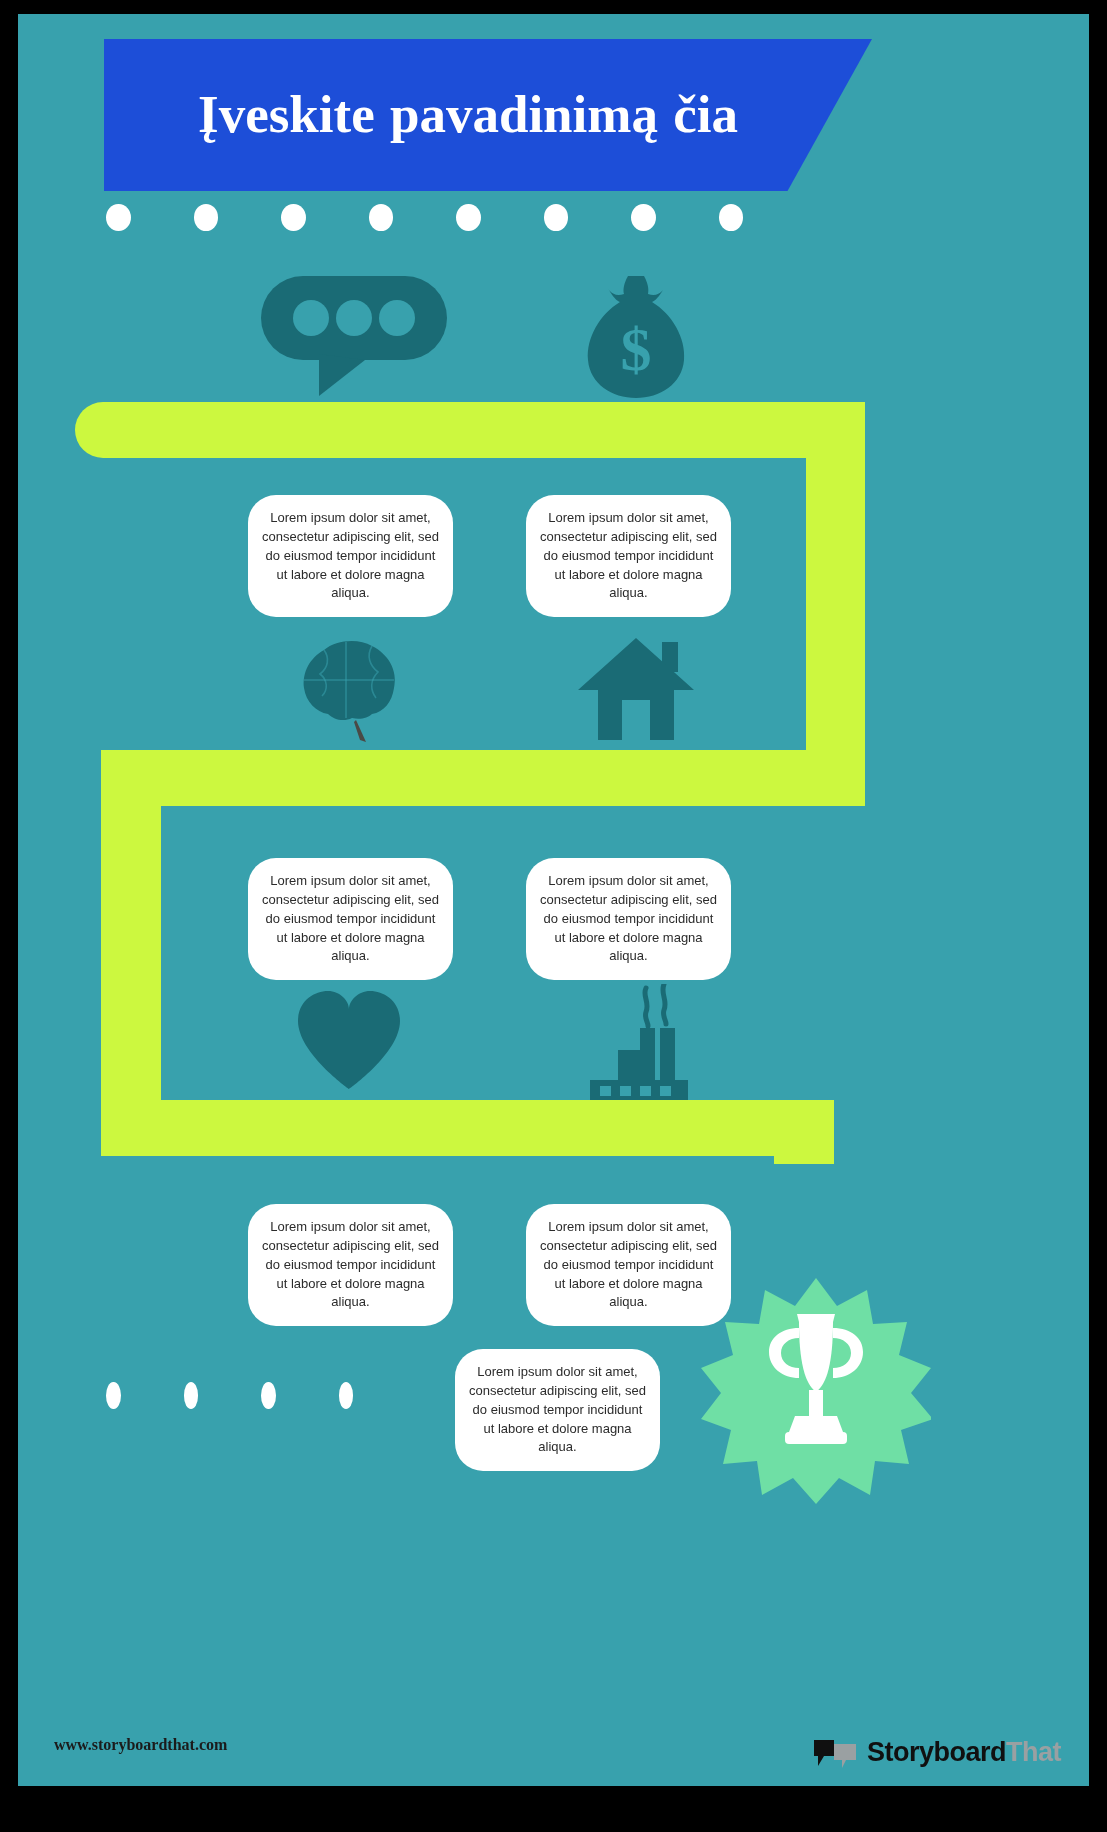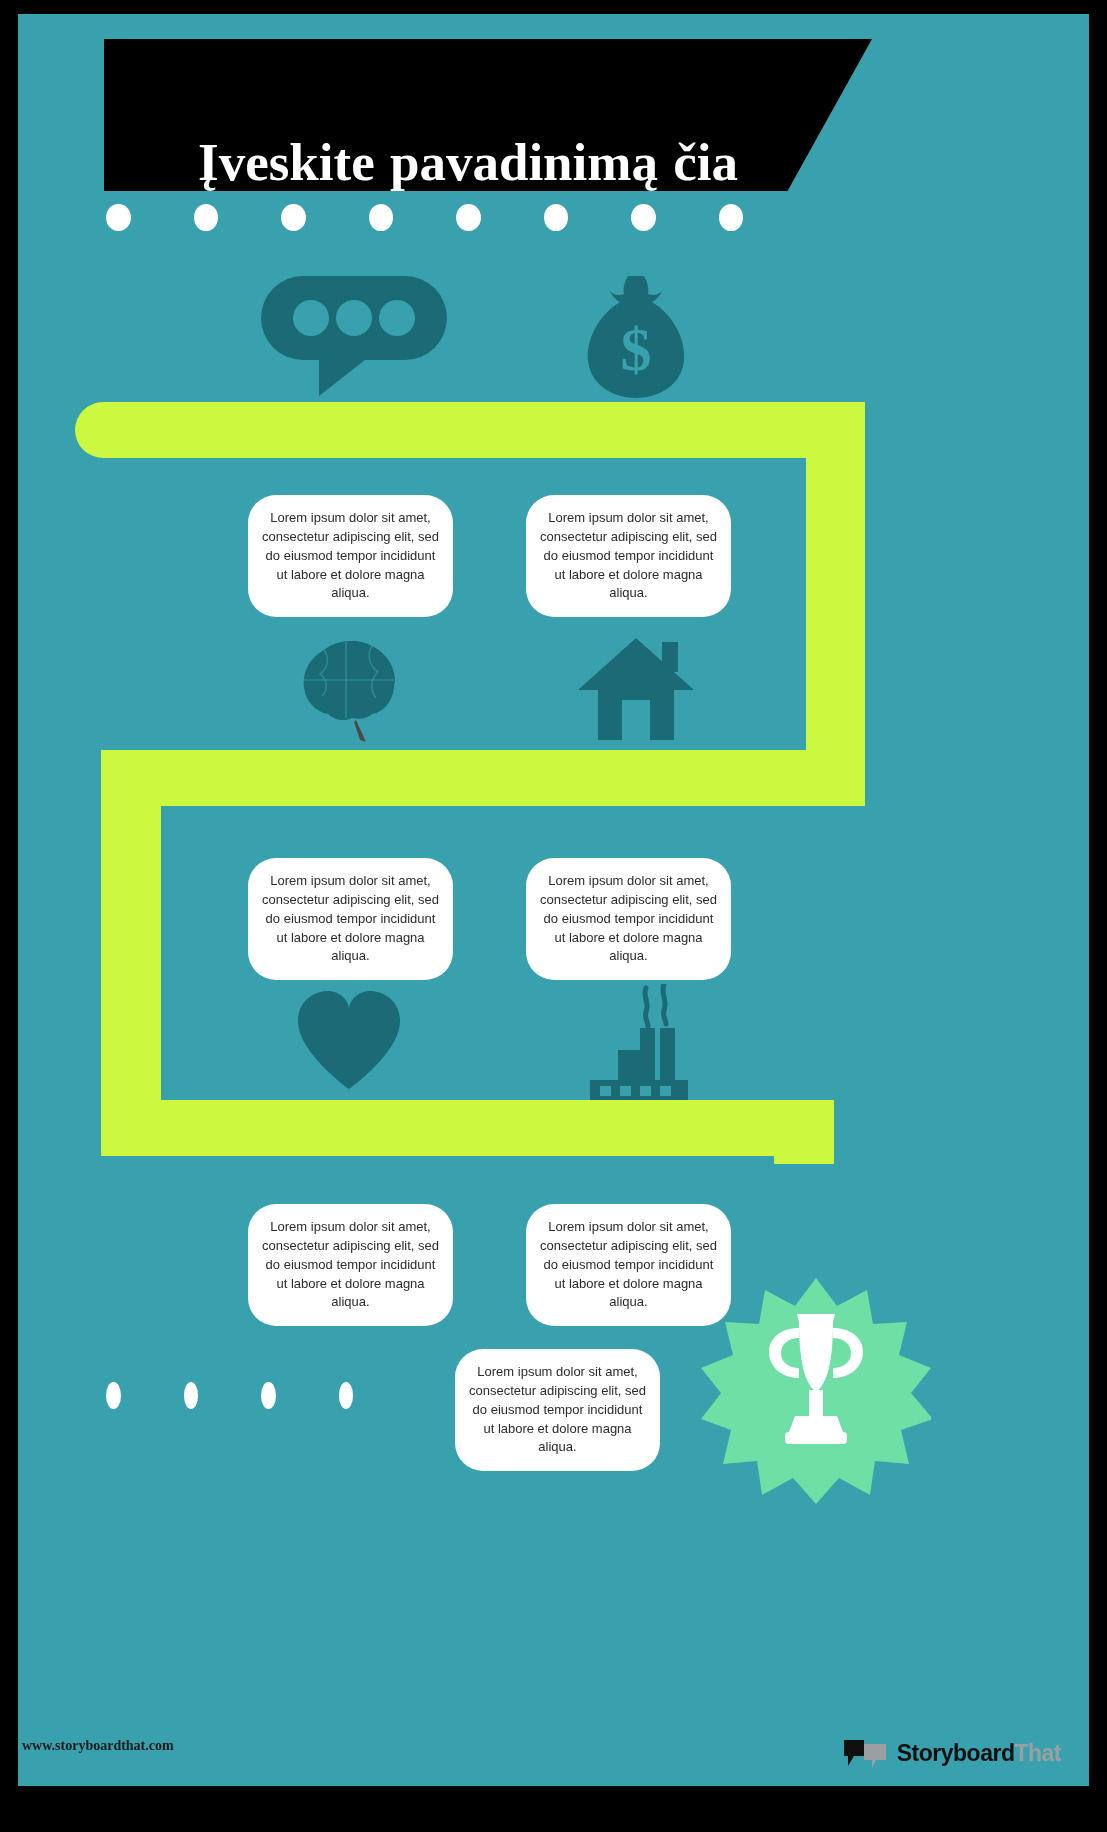--- a/index.html
+++ b/index.html
@@ -28,24 +28,24 @@
     overflow: hidden;
   }
 
   
   .title-banner {
     position: absolute;
     left: 86px;
     top: 25px;
     width: 768px;
     height: 152px;
-    background: #000000;
+    background: #1d4ed8;
     clip-path: polygon(0 0, 100% 0, 89% 100%, 0 100%);
     display: flex;
-    align-items: flex-end;
+    align-items: center;
     justify-content: center;
   }
   .title-text {
     color: #ffffff;
     font-family: "Liberation Serif", serif;
     font-weight: bold;
     font-size: 53px;
     line-height: 1.05;
     text-align: center;
     letter-spacing: 0px;
@@ -162,39 +162,39 @@
     position: absolute;
     left: 683px;
     top: 1262px;
     width: 230px;
     height: 230px;
   }
 
   
   .footer-url {
     position: absolute;
-    left: 4px;
+    left: 36px;
     bottom: 32px;
     color: #1b1b1b;
     font-family: "Liberation Serif", serif;
     font-weight: bold;
-    font-size: 14px;
+    font-size: 16px;
   }
   .footer-logo {
     position: absolute;
     right: 28px;
     bottom: 18px;
     display: flex;
     align-items: center;
     gap: 9px;
   }
   .logo-mark { display: flex; align-items: flex-end; gap: 2px; }
   .logo-word {
     font-family: "Liberation Sans", sans-serif;
-    font-size: 23px;
+    font-size: 27px;
     font-weight: bold;
     letter-spacing: -0.5px;
   }
   .logo-word .w1 { color: #101010; }
   .logo-word .w2 { color: #9aa0a2; }
 </style>
 </head>
 <body>
 
 <div class="poster">

